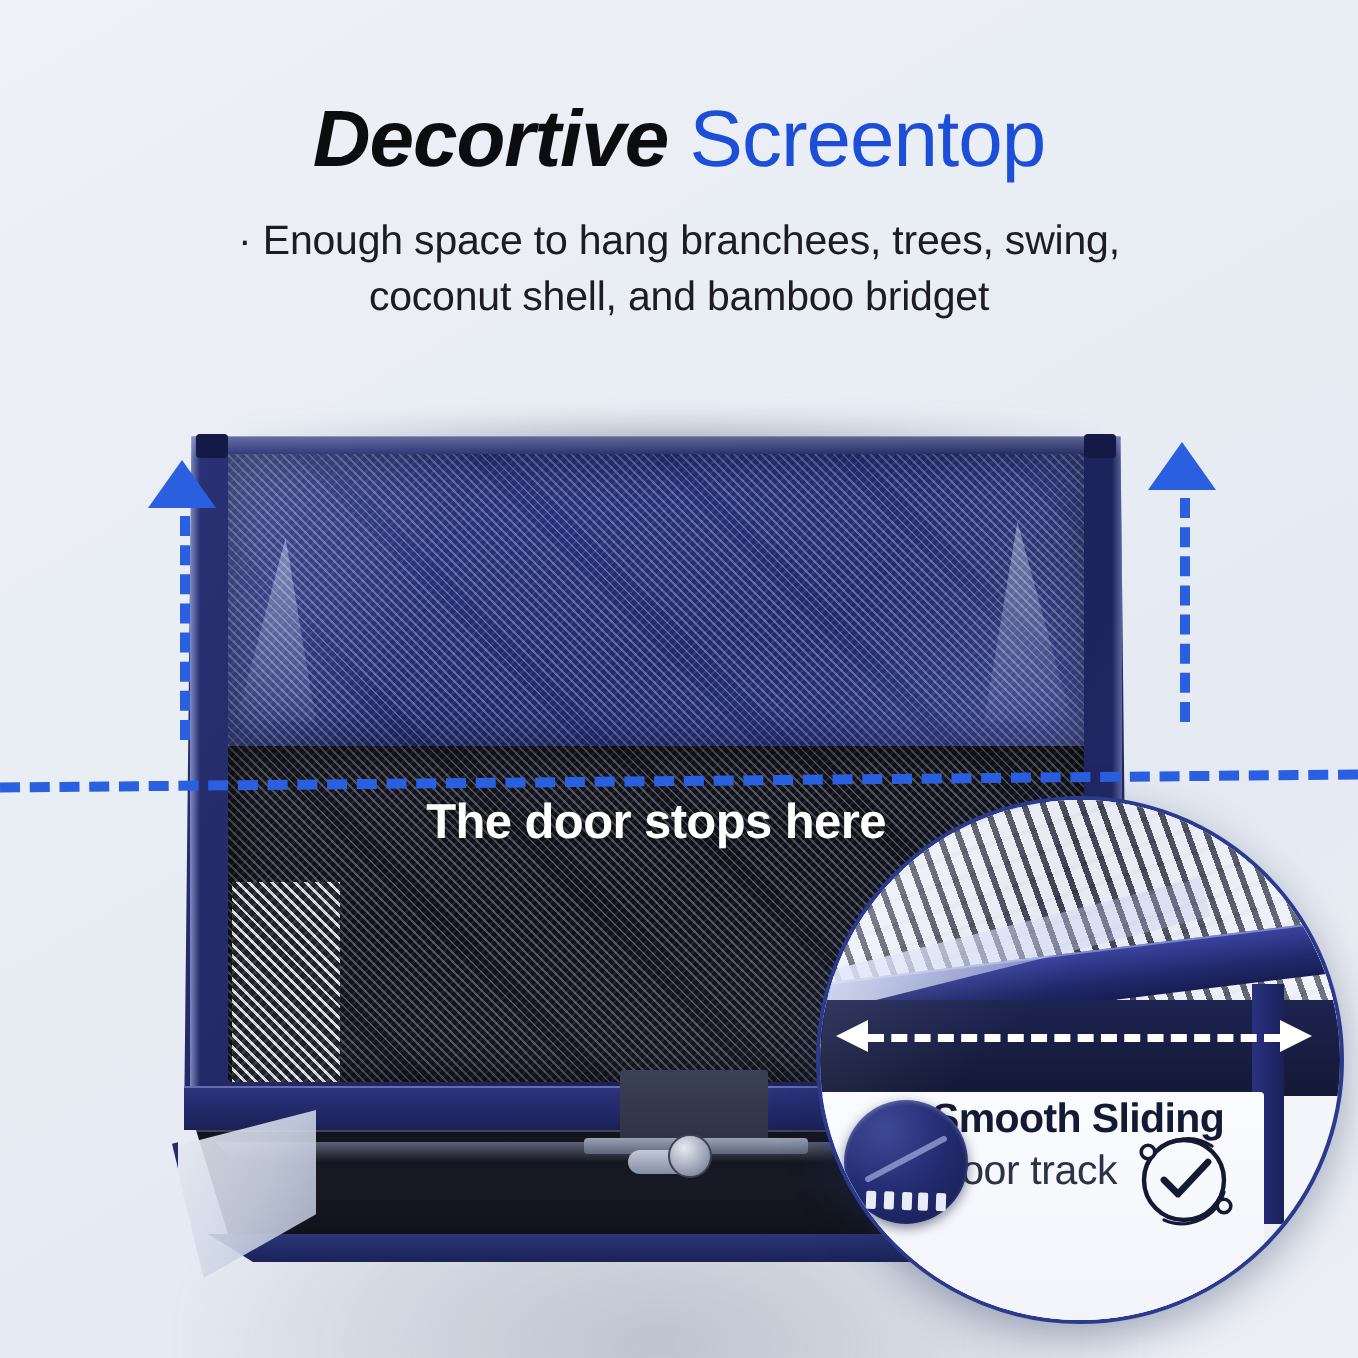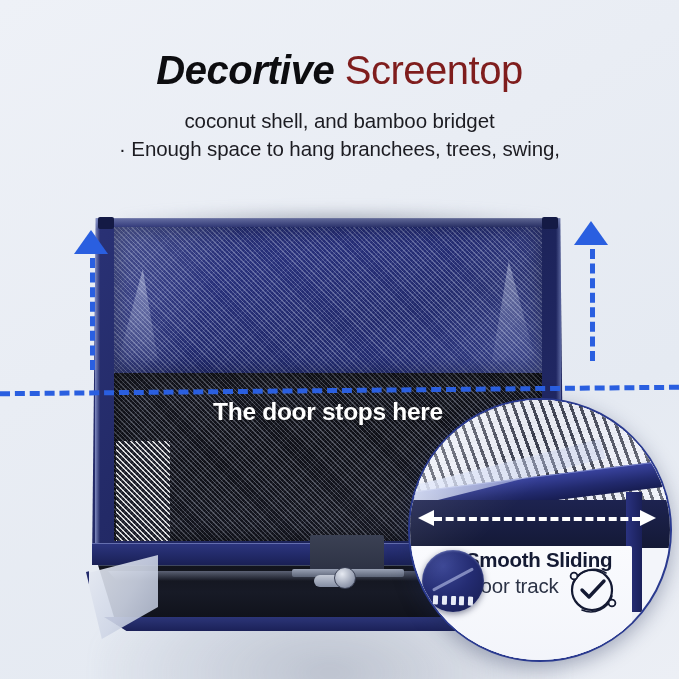--- a/index.html
+++ b/index.html
@@ -11,21 +11,21 @@
   }
   body {
     position:relative;
     background:linear-gradient(150deg,#eef1f7 0%,#e9edf4 38%,#e5eaf2 70%,#eceff5 100%);
   }
 
   
   .header { position:absolute; top:0; left:0; width:679px; padding-top:47px; text-align:center; z-index:40; }
   .title { font-size:40px; line-height:46px; letter-spacing:-0.5px; color:#0d0d10; white-space:nowrap; }
   .title .t-bold { font-weight:700;font-style:italic; }
-  .title .t-light { font-weight:300; color:#7f1d1d; }
+  .title .t-light { font-weight:300; color:#1d4ed8; }
   .subtitle { margin-top:14px; font-size:20.5px; line-height:28px; font-weight:400; color:#1c1c22; letter-spacing:-0.1px; }
   .subtitle .sub-line { display:block; white-space:nowrap; }
 
   
   .stage { position:absolute; left:0; top:185px; width:679px; height:494px; z-index:10; }
 
   
   .floor-shadow {
     position:absolute; left:95px; top:375px; width:470px; height:205px;
     background:radial-gradient(ellipse at 50% 55%, rgba(90,100,125,.30) 0%, rgba(110,120,145,.14) 45%, rgba(150,158,178,0) 74%);
@@ -280,22 +280,22 @@
   }
 </style>
 </head>
 <body>
 
 <div class="header">
   <div class="title">
     <span class="t-bold">Decortive</span><span>&nbsp;</span><span class="t-light">Screentop</span>
   </div>
   <div class="subtitle">
+    <span class="sub-line">· Enough space to hang branchees, trees, swing,</span>
     <span class="sub-line">coconut shell, and bamboo bridget</span>
-    <span class="sub-line">· Enough space to hang branchees, trees, swing,</span>
   </div>
 </div>
 
 <div class="stage">
 
   <div class="top-shadow"></div>
   <div class="floor-shadow"></div>
 
   <div class="cage">
 

